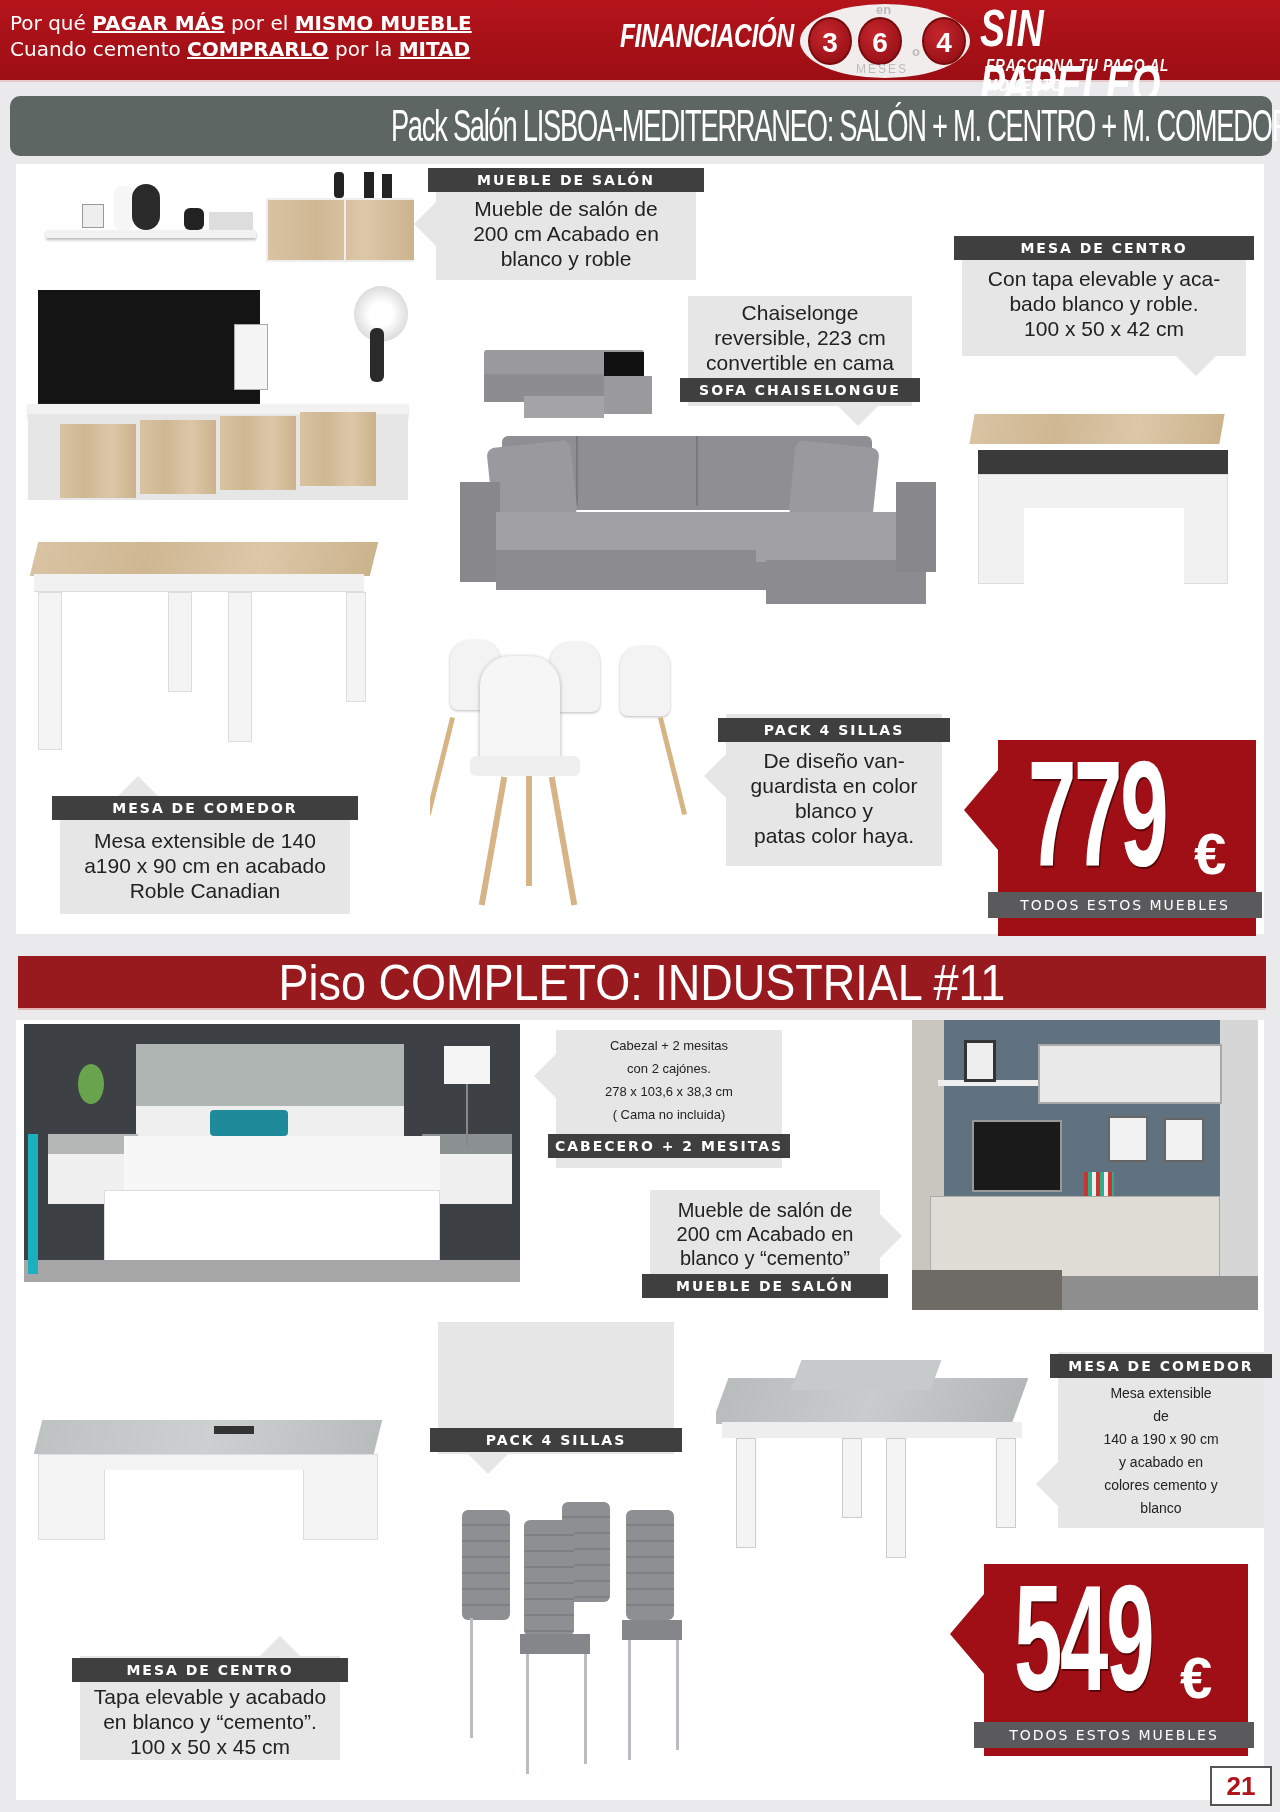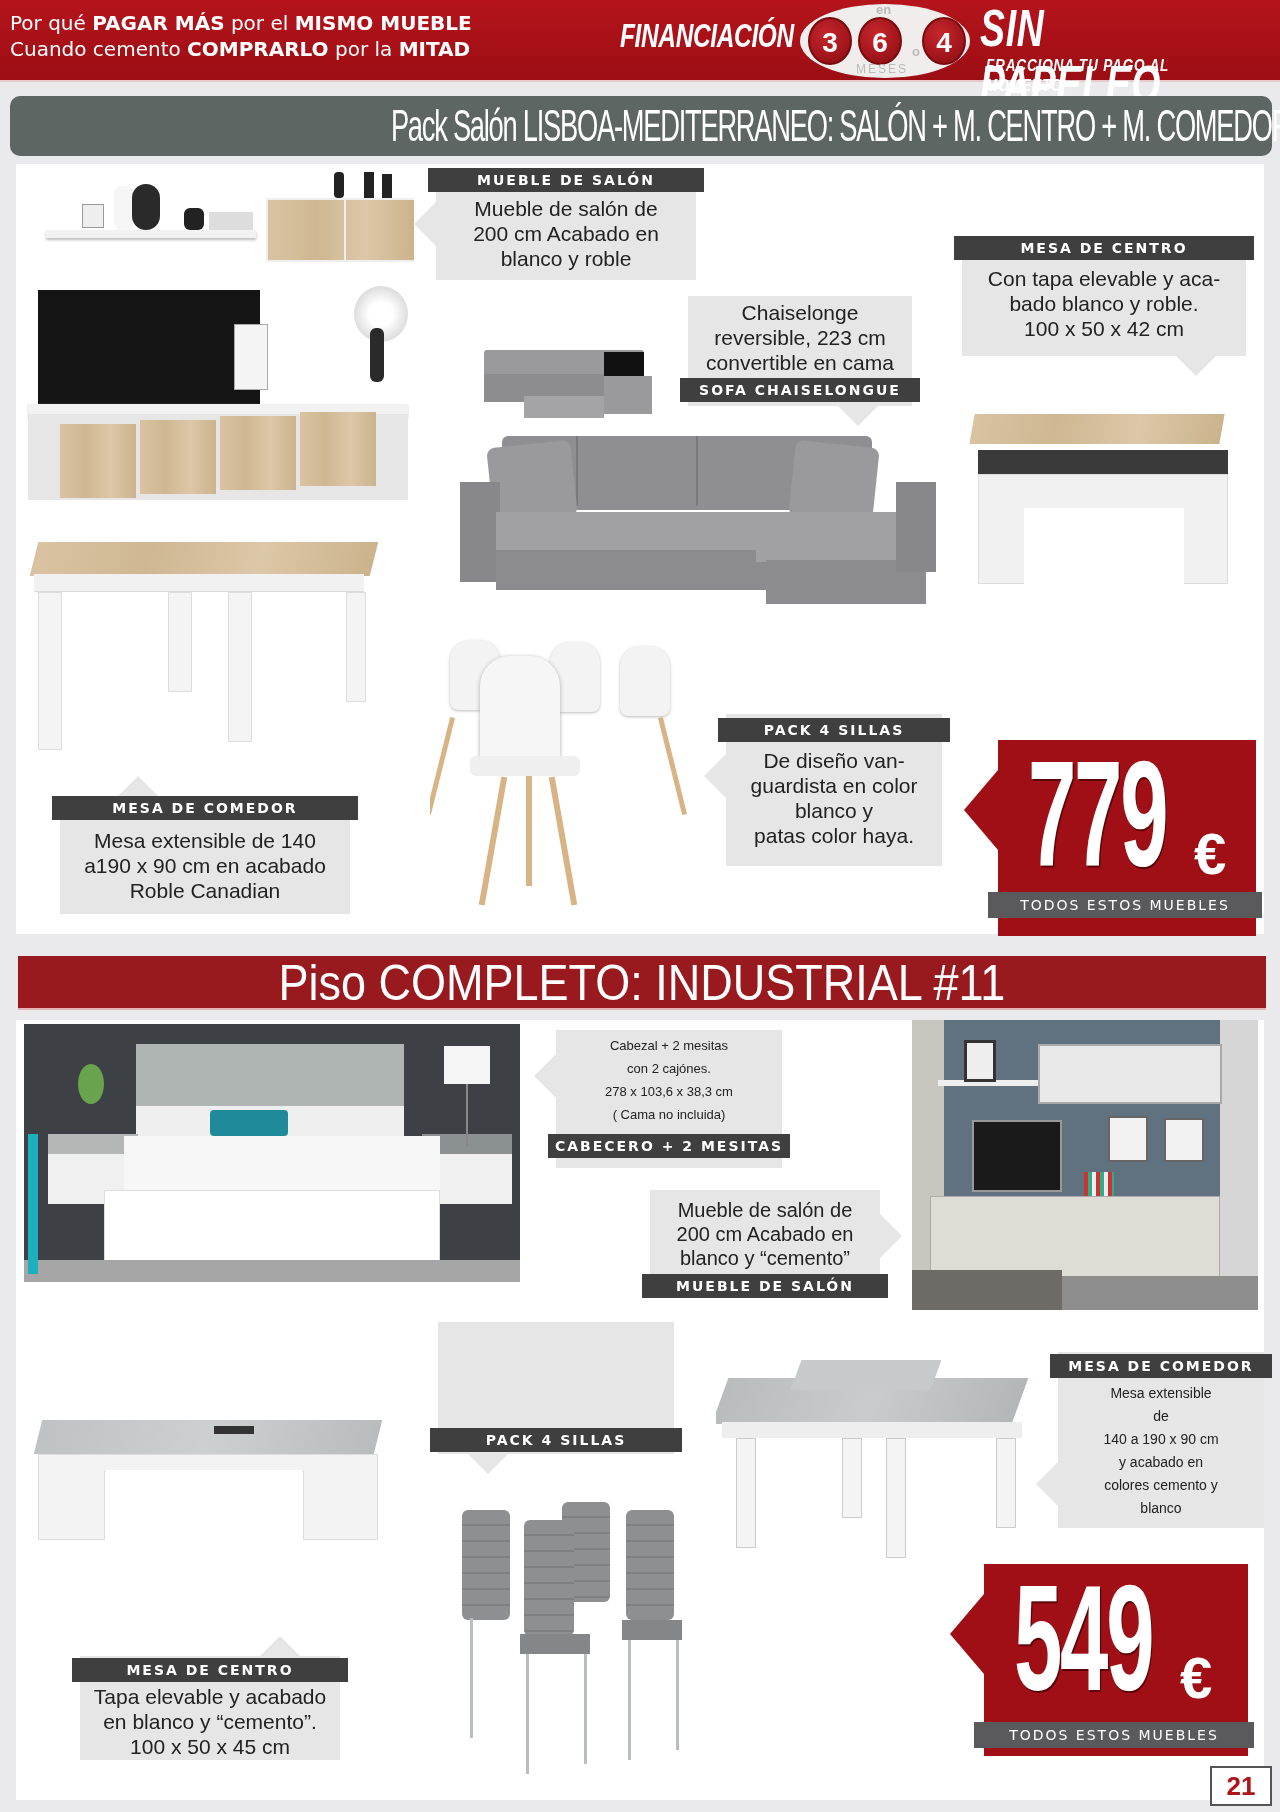--- a/index.html
+++ b/index.html
@@ -2,21 +2,21 @@
 <html><head>
 <meta charset="utf-8">
 <style>
   * { box-sizing: border-box; margin: 0; padding: 0; }
   html, body { width: 1280px; height: 1812px; background: #eaeaec; font-family: "Liberation Sans", sans-serif; overflow: hidden; }
   .page { position: relative; width: 1280px; height: 1812px; background: #eaeaec; }
 
   
   .banner { position: absolute; left: 0; top: 0; width: 1280px; height: 82px; background: linear-gradient(180deg,#b5141b 0%,#9c0e14 100%); border-bottom: 2px solid #e8c9c9; }
   .banner .slogan { position: absolute; left: 10px; top: 10px; color: #fff; font-size: 20px; line-height: 26px; font-family: "DejaVu Sans", sans-serif; }
-  .banner .slogan b { font-weight: bold; }
+  .banner .slogan b { font-weight: bold; text-decoration: underline; }
   .banner .logo { position: absolute; left: 470px; top: 6px; width: 140px; height: 72px; }
   .banner .logo .atrapa { position: absolute; left: 0; top: 0; width: 130px; text-align: center; color: #fff; font-size: 32px; font-weight: bold; font-family: "DejaVu Sans", sans-serif; letter-spacing: -2px; text-shadow: 0 0 3px #c33, 2px 2px 0 #7a0a0e; transform: scaleY(1.2); }
   .banner .logo .muebles { position: absolute; left: 4px; top: 40px; color: #fff; font-size: 24px; font-weight: bold; font-family: "DejaVu Sans", sans-serif; letter-spacing: -1px; text-shadow: 2px 2px 0 #7a0a0e; }
   .banner .logo .muebles small { font-size: 11px; }
   .banner .fin { position: absolute; left: 620px; top: 16px; color: #fff; font-size: 34px; font-weight: bold; font-style: italic; font-family: "Liberation Sans Narrow", "Liberation Sans", sans-serif; transform: scaleX(0.72); transform-origin: left; letter-spacing: -0.5px; }
   .banner .oval { position: absolute; left: 800px; top: 4px; width: 170px; height: 74px; background: #f1eded; border-radius: 50%; }
   .banner .oval .en { position: absolute; left: 76px; top: -2px; color: #bbb; font-size: 13px; font-weight: bold; }
   .banner .oval .o { position: absolute; left: 112px; top: 40px; color: #bbb; font-size: 13px; font-weight: bold; }
   .banner .oval .meses { position: absolute; left: 56px; top: 58px; color: #bbb; font-size: 12px; letter-spacing: 2px; }
   .banner .oval .num { position: absolute; top: 13px; width: 44px; height: 48px; border-radius: 50%; background: radial-gradient(circle at 40% 35%,#c6262d,#8a0b10); color: #fff; font-size: 28px; font-weight: bold; text-align: center; line-height: 48px; border: 2px solid #7a0a0e; }

